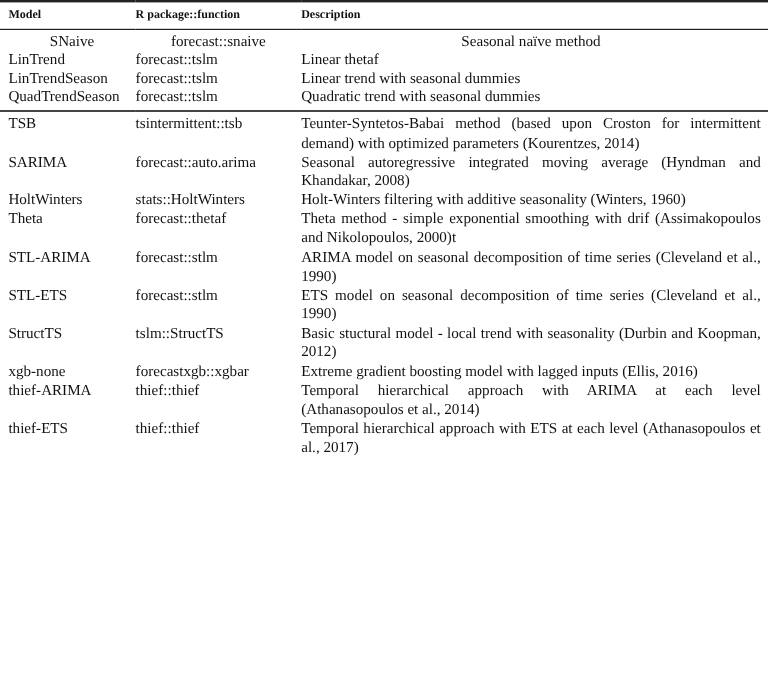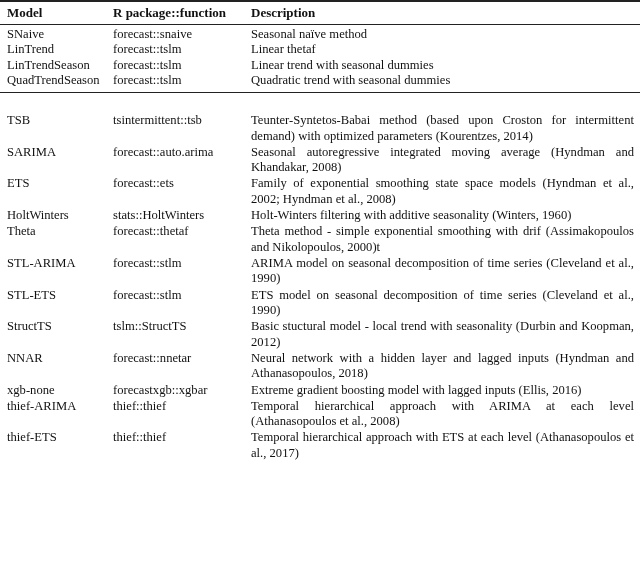--- a/index.html
+++ b/index.html
@@ -14,28 +14,28 @@
       width: 640px;
       table-layout: fixed;
       font-family: "Liberation Serif", "DejaVu Serif", serif;
       font-size: 12.6px;
       line-height: 15.6px;
     }
     col.c-model { width: 113px; }
     col.c-pkg { width: 138px; }
     col.c-desc { width: 389px; }
     th, td { padding: 0; vertical-align: top; text-align: left; }
-    th { font-weight: bold; font-size: 13px; padding-top: 3px; padding-bottom: 3px; }
+    th { font-weight: bold; font-size: 10px; padding-top: 3px; padding-bottom: 3px; }
     td:first-child, th:first-child { padding-left: 7px; }
     td.desc, th.desc { padding-right: 6px; text-align: justify; }
     thead tr { border-top: 2.5px solid #222; border-bottom: 1.2px solid #222; }
     tr.group-end { border-bottom: 1.2px solid #222; padding-left: 47px; }
-    tbody.g1 tr:first-child td { padding-top: 2px; }
+    tbody.g1 tr:first-child td { padding-top: 2px; text-align: center; }
     tbody.g1 tr.group-end td { padding-bottom: 3px; }
-    tbody.g2 tr:first-child td { padding-top: 20px; }
+    tbody.g2 tr:first-child td { padding-top: 3px; }
     tbody.g2 td { padding-bottom: 0.5px; }
   </style>
 </head>
 <body>
 
 <div class="table-wrap">
   <table>
     <colgroup>
       <col class="c-model">
         <col class="c-pkg">
@@ -75,25 +75,20 @@
           <td>TSB</td>
           <td>tsintermittent::tsb</td>
           <td class="desc">Teunter-Syntetos-Babai method (based upon Croston for intermittent demand) with optimized parameters (Kourentzes, 2014)</td>
         </tr>
         <tr>
           <td>SARIMA</td>
           <td>forecast::auto.arima</td>
           <td class="desc">Seasonal autoregressive integrated moving average (Hyndman and Khandakar, 2008)</td>
         </tr>
         <tr>
-          <td>ETS</td>
-          <td>forecast::ets</td>
-          <td class="desc">Family of exponential smoothing state space models (Hyndman et al., 2002; Hyndman et al., 2008)</td>
-        </tr>
-        <tr>
           <td>HoltWinters</td>
           <td>stats::HoltWinters</td>
           <td class="desc">Holt-Winters filtering with additive seasonality (Winters, 1960)</td>
         </tr>
         <tr>
           <td>Theta</td>
           <td>forecast::thetaf</td>
           <td class="desc">Theta method - simple exponential smoothing with drif (Assimakopoulos and Nikolopoulos, 2000)t</td>
         </tr>
         <tr>
@@ -105,33 +100,28 @@
           <td>STL-ETS</td>
           <td>forecast::stlm</td>
           <td class="desc">ETS model on seasonal decomposition of time series (Cleveland et al., 1990)</td>
         </tr>
         <tr>
           <td>StructTS</td>
           <td>tslm::StructTS</td>
           <td class="desc">Basic stuctural model - local trend with seasonality (Durbin and Koopman, 2012)</td>
         </tr>
         <tr>
-          <td>NNAR</td>
-          <td>forecast::nnetar</td>
-          <td class="desc">Neural network with a hidden layer and lagged inputs (Hyndman and Athanasopoulos, 2018)</td>
-        </tr>
-        <tr>
           <td>xgb-none</td>
           <td>forecastxgb::xgbar</td>
           <td class="desc">Extreme gradient boosting model with lagged inputs (Ellis, 2016)</td>
         </tr>
         <tr>
           <td>thief-ARIMA</td>
           <td>thief::thief</td>
-          <td class="desc">Temporal hierarchical approach with ARIMA at each level (Athanasopoulos et al., 2008)</td>
+          <td class="desc">Temporal hierarchical approach with ARIMA at each level (Athanasopoulos et al., 2014)</td>
         </tr>
         <tr>
           <td>thief-ETS</td>
           <td>thief::thief</td>
           <td class="desc">Temporal hierarchical approach with ETS at each level (Athanasopoulos et al., 2017)</td>
         </tr>
       </tbody>
   </table>
 </div>
 

